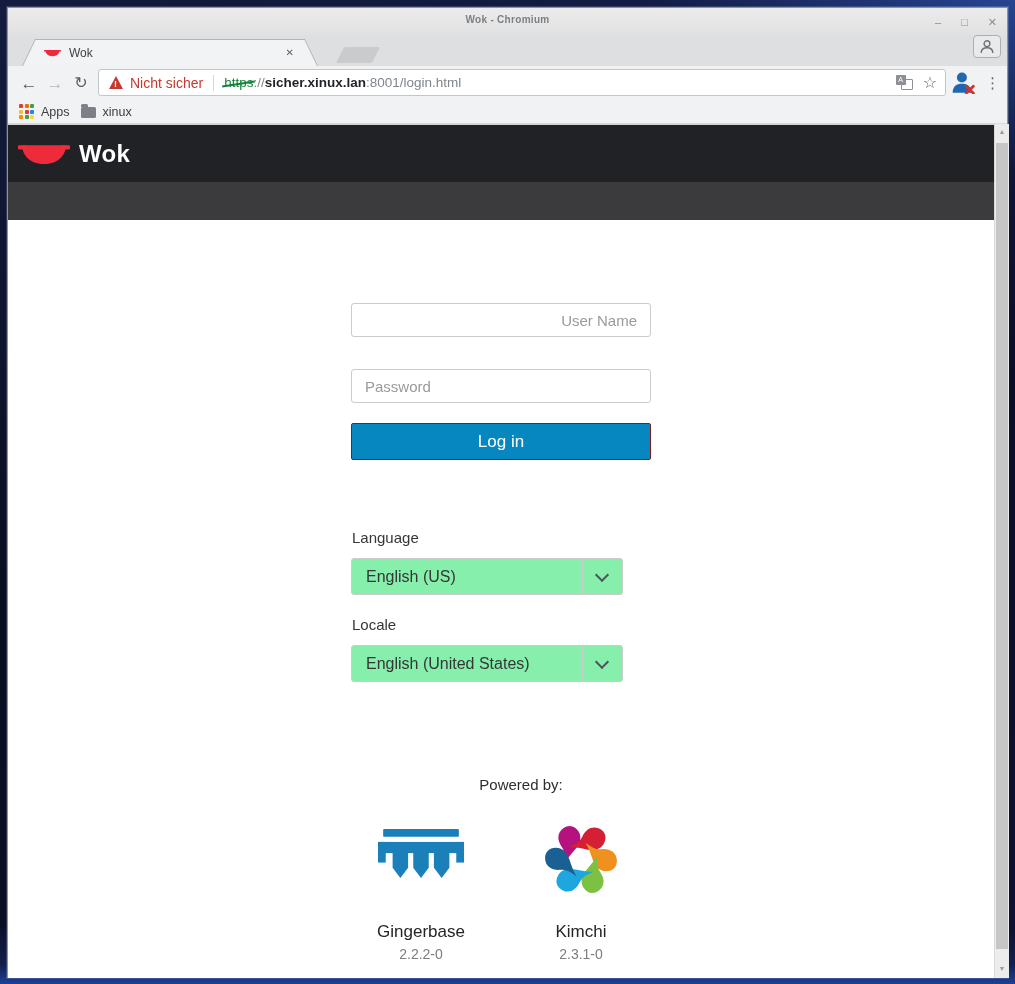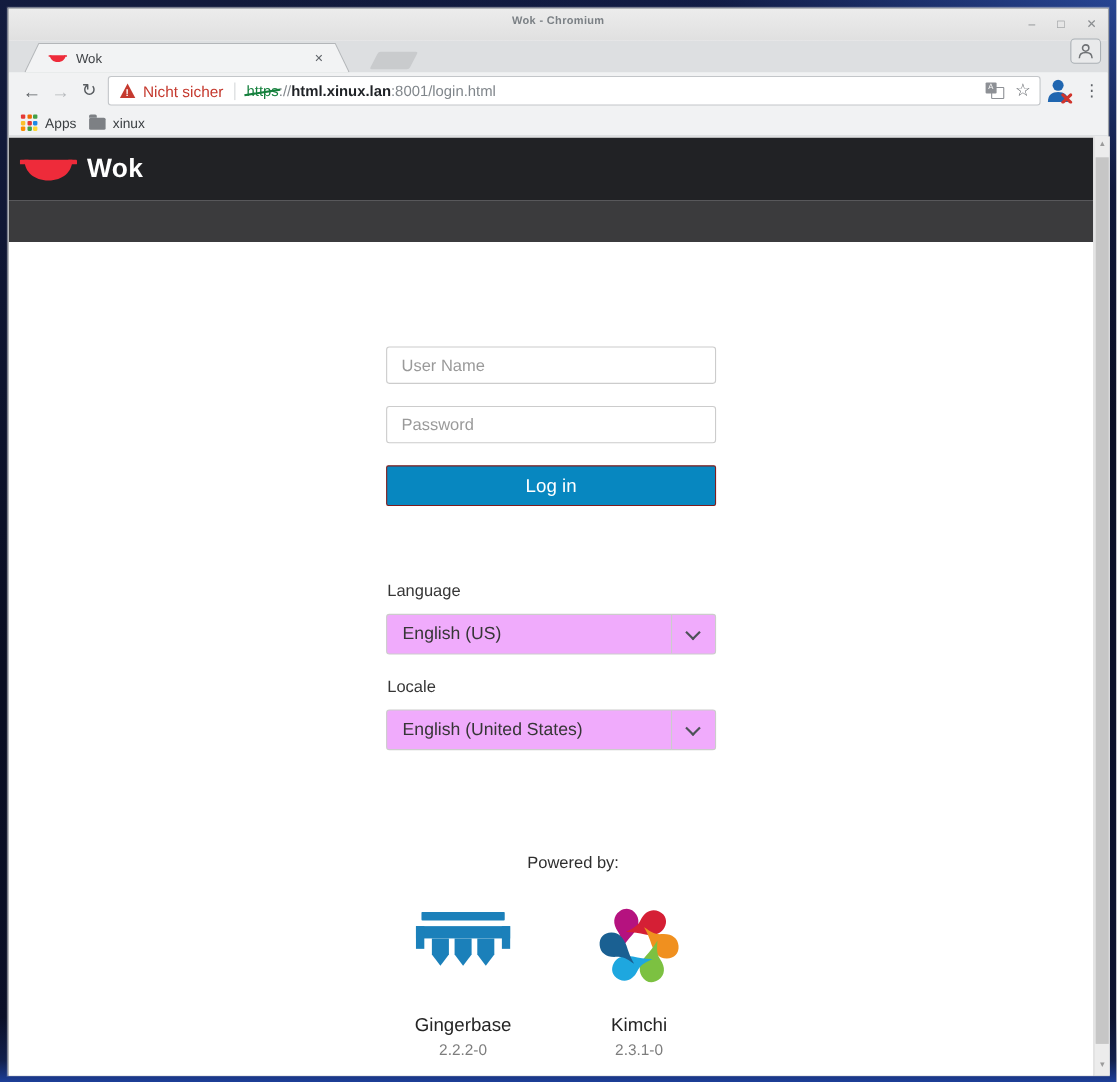--- a/index.html
+++ b/index.html
@@ -92,27 +92,27 @@
   .page-header { position:absolute; left:0; top:0; right:0; height:57px; background:#212225;
     display:flex; align-items:center; padding-left:10px; }
   .brand { color:#fff; font-size:24px; font-weight:bold; margin-left:9px; letter-spacing:.3px; }
   .page-subheader { position:absolute; left:0; top:57px; right:0; height:38px; background:#3b3b3d; }
 
   .login-col { position:absolute; left:343px; top:0; width:300px; }
   .txt-input { position:absolute; left:0; width:300px; height:34px; border:1px solid #ccc;
     border-radius:3px; padding:0 13px; font-size:15px; color:#363636; outline:none;
     font-family:"Liberation Sans", sans-serif; }
   .txt-input::placeholder { color:#9a9a9a; opacity:1; }
-  .username { top:190px; } .password { top:244px; }
+  .username { top:178px;text-align:right; } .password { top:244px; }
   .login-btn { position:absolute; left:0; top:298px; width:300px; height:37px;
     border:1px solid #7f1d1d; border-radius:2px; color:#fff; font-size:17px;
     font-family:"Liberation Sans", sans-serif; }
   .field-label { position:absolute; left:1px; font-size:15px; color:#363636; }
   .lang-label { top:404px; } .locale-label { top:491px; }
-  .select-box { position:absolute; left:0; width:300px; height:37px; background:#f0abfc;
+  .select-box { position:absolute; left:0; width:272px; height:37px; background:#86efac;
     border:1px solid #ccc; border-radius:3px; }
   .lang-select { top:433px; } .locale-select { top:520px; }
   .select-value { position:absolute; left:14px; top:0; line-height:35px; font-size:16px; color:#363636; }
   .select-caret-cell { position:absolute; right:0; top:0; bottom:0; width:40px; border-left:1px solid #ccc; }
   .chevron-down { position:absolute; left:14px; top:11px; width:10px; height:10px;
     border-right:2.6px solid #4d5258; border-bottom:2.6px solid #4d5258; transform:rotate(45deg); }
 
   .powered { position:absolute; left:0; top:651px; width:986px; text-align:center;
     font-size:15px; color:#2e2e2e;padding-left:40px; }
   .plugins-row { position:absolute; left:338px; top:692px; width:310px; display:flex; gap:10px; }
@@ -172,21 +172,21 @@
 
     <div class="toolbar">
       <span class="nav-btn nav-back">←</span>
       <span class="nav-btn nav-forward">→</span>
       <span class="nav-btn nav-reload">↻</span>
 
       <div class="omnibox">
         <span class="warning-icon" style="border-bottom-color: rgb(197, 57, 46);"></span>
         <span class="warn-text" style="color: rgb(197, 57, 46);">Nicht sicher</span>
         <span class="omni-sep"></span>
-        <span class="url"><span class="https" style="color: #15803d;">https</span><span>://</span><span class="host">html.xinux.lan</span><span>:8001/login.html</span></span>
+        <span class="url"><span class="https" style="color: #15803d;">https</span><span>://</span><span class="host">sicher.xinux.lan</span><span>:8001/login.html</span></span>
         <span class="omni-right">
           <span class="translate-icon"></span>
           <span class="star-icon">☆</span>
         </span>
       </div>
 
       <div class="avatar-btn">
         <svg width="24" height="22" viewBox="0 0 22 20">
           <g fill="#2066b0">
             <circle cx="10" cy="5" r="4.6"></circle>

